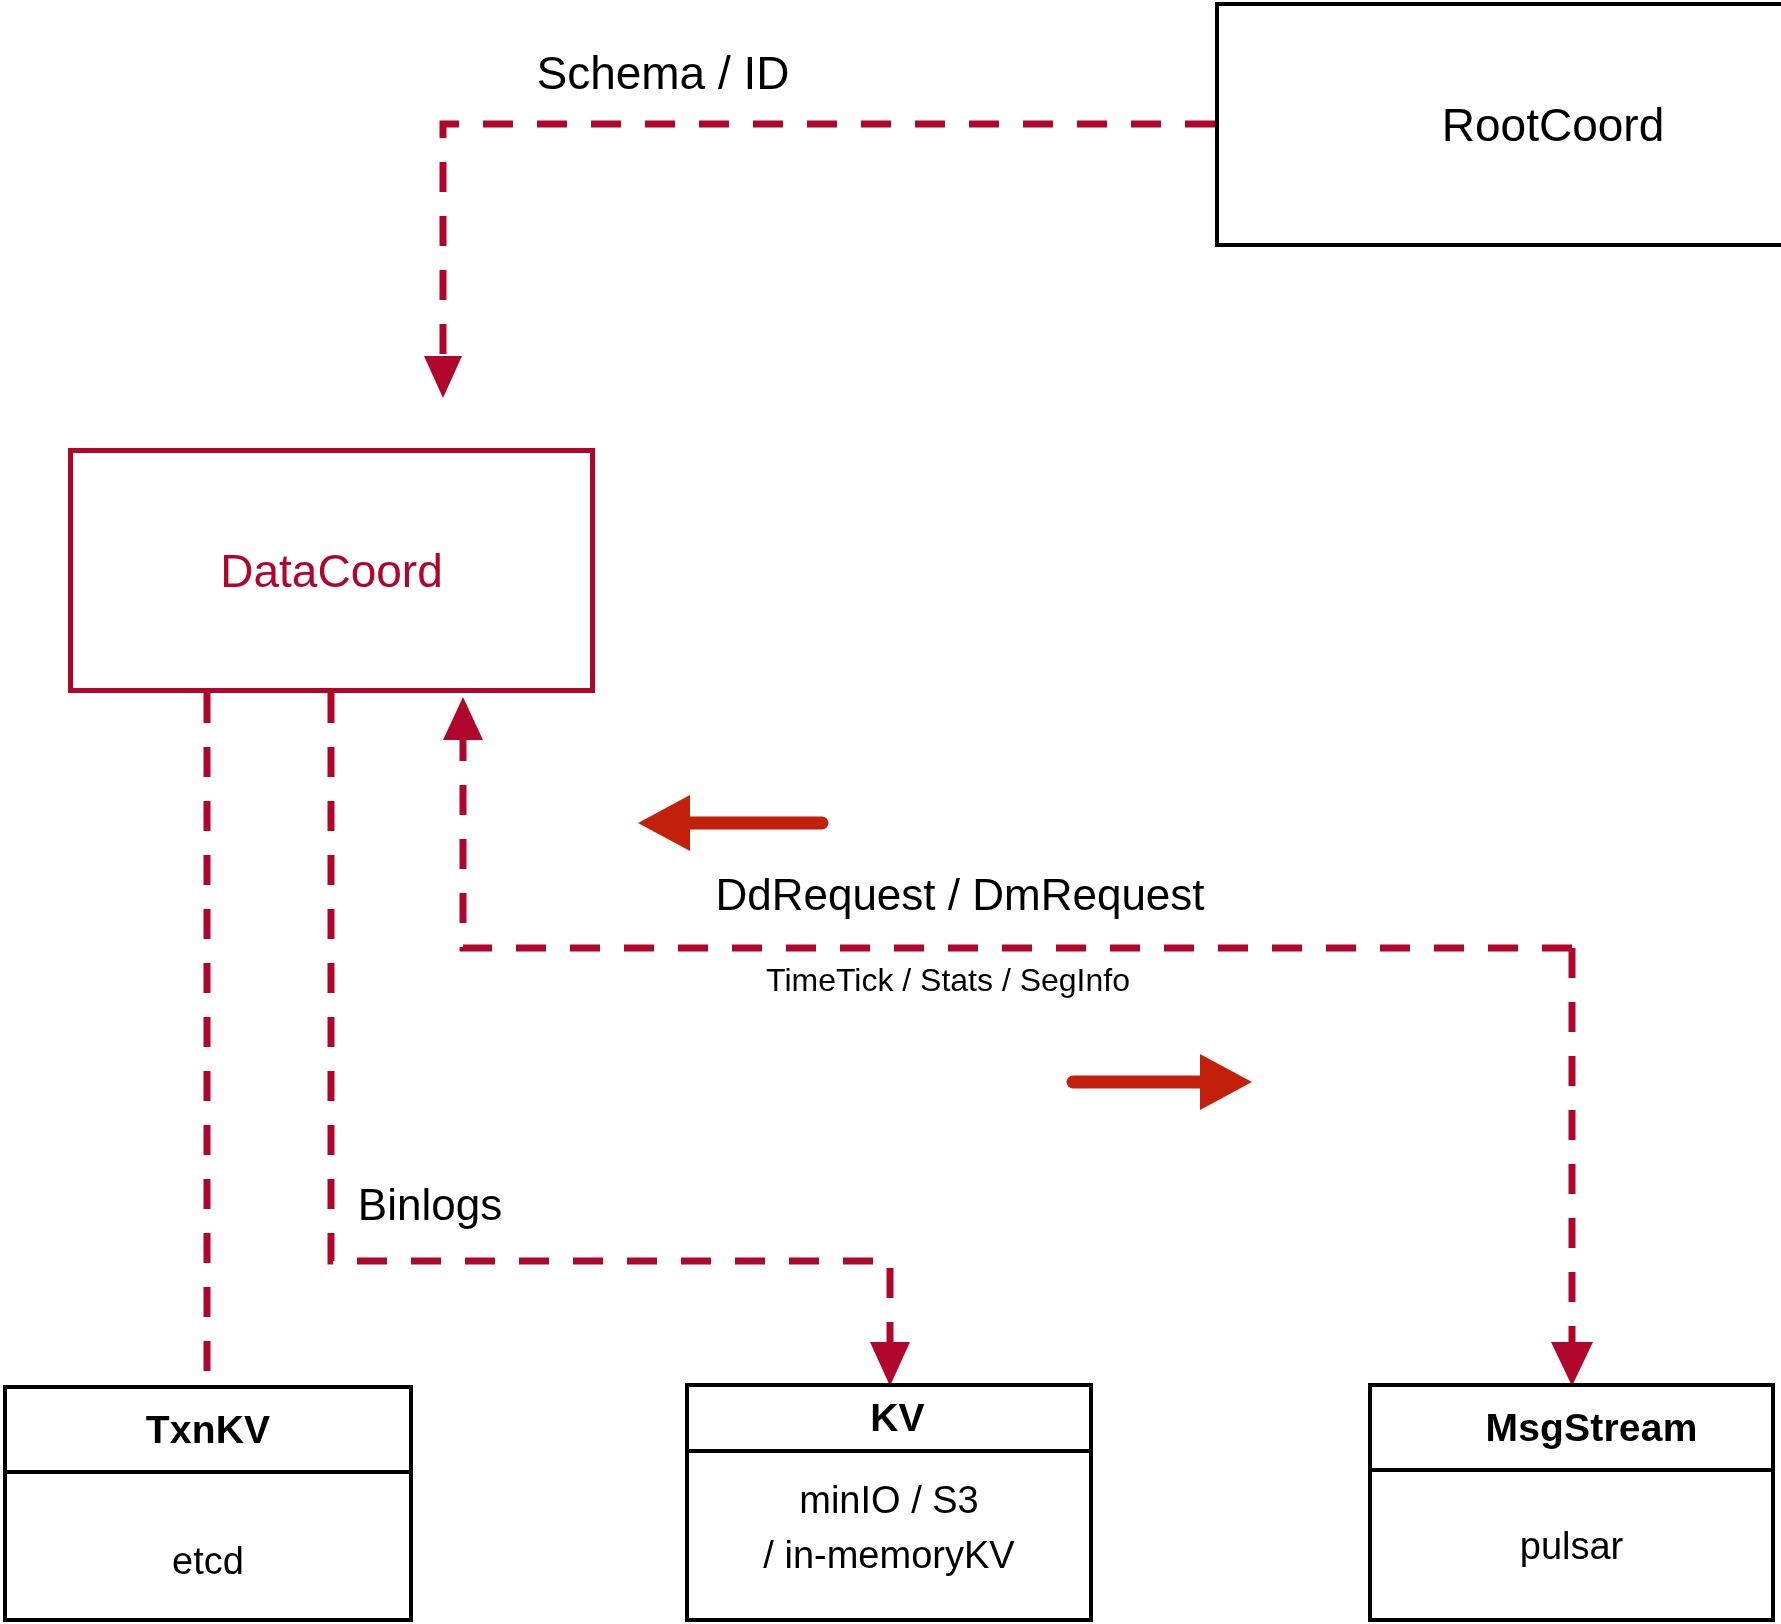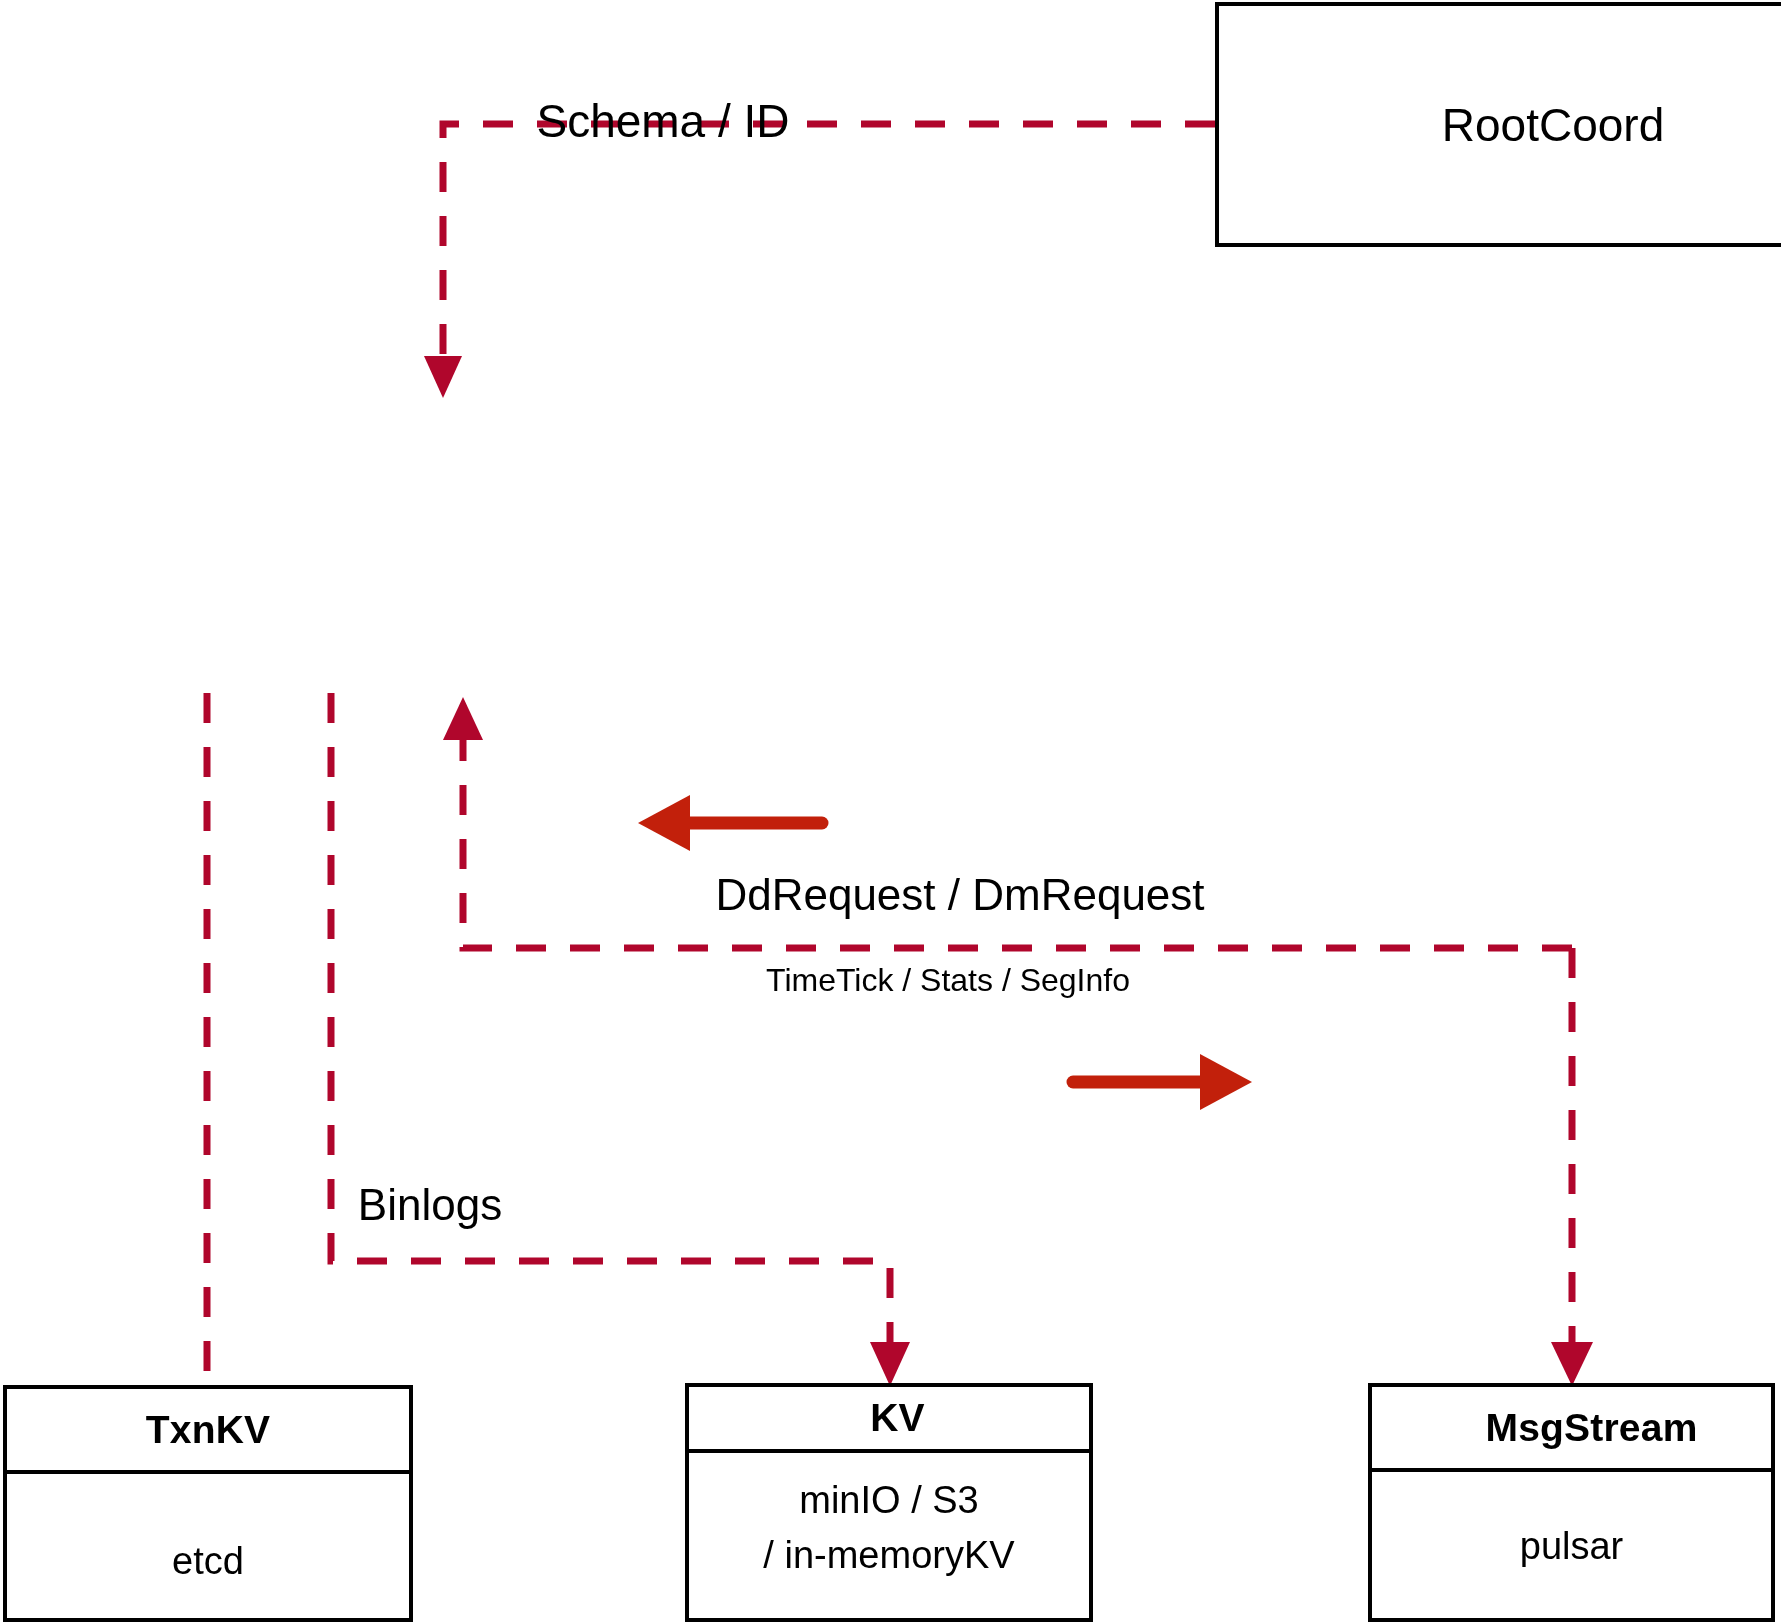--- a/index.html
+++ b/index.html
@@ -121,20 +121,23 @@
     <g>
       <line x1="1073" y1="1082" x2="1210" y2="1082" stroke="#C2200B" stroke-width="13" stroke-linecap="round"></line>
       <polygon points="1252,1082 1200,1054 1200,1110" fill="#C2200B"></polygon>
     </g>
   </svg>
 
   <div class="node black" style="left:1215px; top:2px; width:676px; height:245px;text-align:right;">
     <div class="plain-label" style="left:0; top:0; width:100%; height:100%; font-size:46px;">RootCoord</div>
   </div>
 
+  <div class="node red" style="left:68px; top:448px; width:527px; height:245px;">
+    <div class="plain-label redtext" style="left:0; top:0; width:100%; height:100%; font-size:46px;">DataCoord</div>
+  </div>
 
   <div class="node black" style="left:3px; top:1385px; width:410px; height:237px;">
     <div class="node-title-row" style="height:81px;">
       <span class="node-title">TxnKV</span>
     </div>
     <div class="node-body" style="height:180px;">
       <span class="node-body-line">etcd</span>
     </div>
   </div>
 
@@ -150,21 +153,21 @@
 
   <div class="node black" style="left:1368px; top:1383px; width:407px; height:239px;">
     <div class="node-title-row" style="height:81px;padding-left:40px;">
       <span class="node-title">MsgStream</span>
     </div>
     <div class="node-body" style="height:154px;">
       <span class="node-body-line">pulsar</span>
     </div>
   </div>
 
-  <div class="edge-label" style="left:443px; top:46px; width:440px; text-align:center; font-size:46px;margin-top:48px;">Schema / ID</div>
+  <div class="edge-label" style="left:443px; top:46px; width:440px; text-align:center; font-size:46px;">Schema / ID</div>
 
   <div class="edge-label" style="left:590px; top:870px; width:740px; text-align:center; font-size:44px;">DdRequest / DmRequest</div>
 
   <div class="edge-label" style="left:578px; top:962px; width:740px; text-align:center; font-size:32px;">TimeTick / Stats / SegInfo</div>
 
   <div class="edge-label" style="left:330px; top:1180px; width:200px; text-align:center; font-size:44px;">Binlogs</div>
 
 </div>
 
 </body></html>

